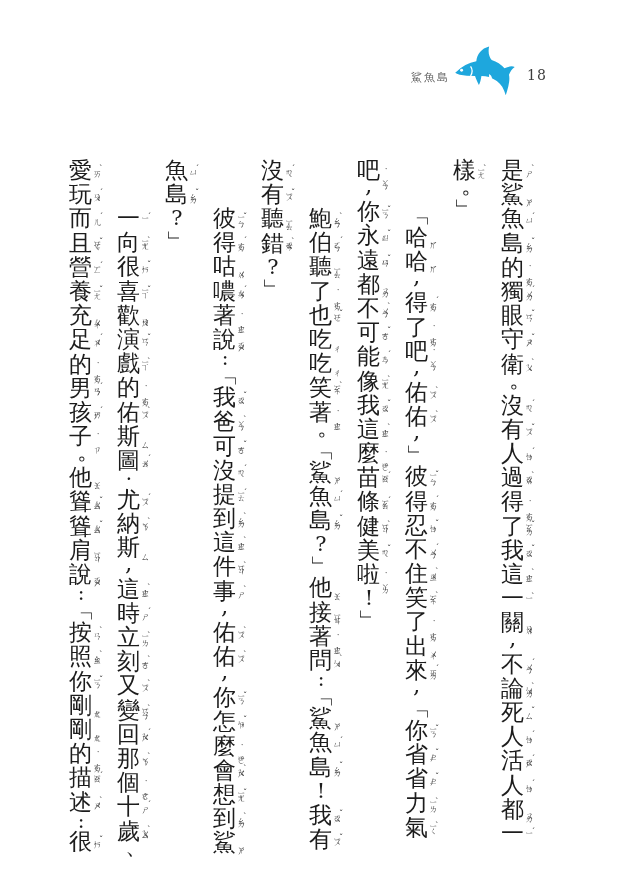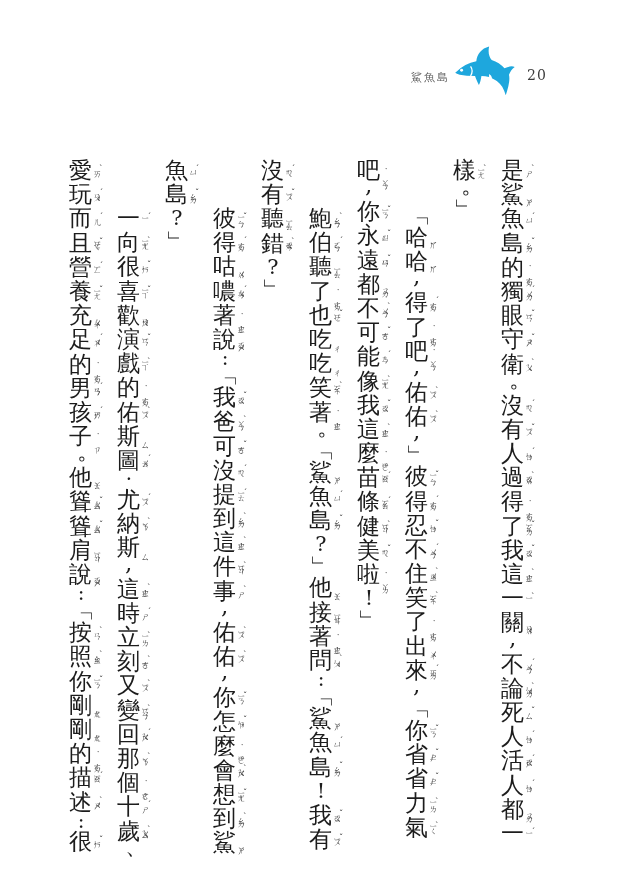--- a/index.html
+++ b/index.html
@@ -53,21 +53,21 @@
       C62,52 54,50 46,50
       C45,56 44,61 42,64
       C39,58 37,53 36,50
       Q22,50 12,48
       Q7,47 5,45 Z"></path>
     <circle cx="15" cy="41" r="2.3" fill="#ffffff"></circle>
     <path d="M29,35 Q34,42 29,50" stroke="#ffffff" stroke-width="2" fill="none"></path>
     <path d="M58,47 Q65,51 61,59 Q57,55 58,47" fill="#ffffff"></path>
   </svg>
 
-  <span class="rh-page">20</span>
+  <span class="rh-page">18</span>
 
   <main class="content" id="columns">
       <div class="col">
         <span class="ch">
           <span class="b">是</span>
           <span class="zy">ㄕ<span class="tn">ˋ</span></span>
         </span>
         <span class="ch">
           <span class="b">鯊</span>
           <span class="zy">ㄕㄚ</span>

